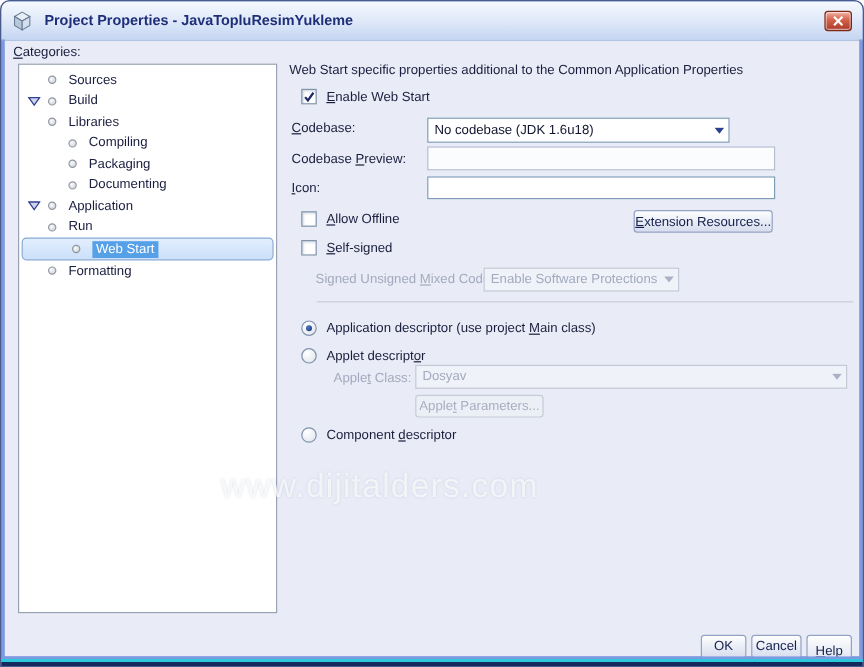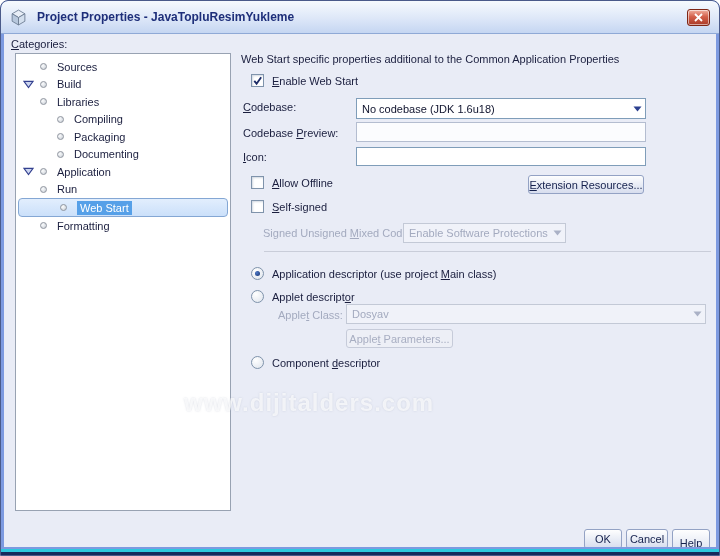--- a/index.html
+++ b/index.html
@@ -51,21 +51,21 @@
   .cb{position:absolute;width:13px;height:13px;box-sizing:border-box;background:#fff;border:1px solid #7f93ab;
     box-shadow:inset 1px 1px 2px rgba(120,140,170,.35);display:flex;align-items:center;justify-content:center;}
   .cb svg{display:none;}
   .cb.checked svg{display:block;}
   .radio{position:absolute;width:13px;height:13px;box-sizing:border-box;border-radius:50%;
     border:1px solid #7f93ab;background:radial-gradient(circle at 35% 30%,#ffffff,#dde3ec);}
   .radio .dot{display:none;position:absolute;left:3px;top:3px;width:5px;height:5px;border-radius:50%;
     background:radial-gradient(circle at 35% 35%,#4d79c8,#16306e);}
   .radio.selected .dot{display:block;}
   .separator{position:absolute;height:1px;background:#c9cdd9;}
-  .watermark{position:absolute;left:183px;top:388px;font-size:24px;font-weight:bold;letter-spacing:1px;
+  .watermark{position:absolute;left:183px;top:388px;font-size:28px;font-weight:normal;letter-spacing:1px;
     color:rgba(255,255,255,.72);text-shadow:0 0 2px rgba(150,158,180,.35);pointer-events:none;}
 </style>
 </head>
 <body>
 
 <div class="window">
   <div class="body-bg"></div>
 
   <div class="titlebar">
     <span class="title-icon">
@@ -154,21 +154,21 @@
       <path d="M2.5 6.5 L5 9.5 L10 2.5" stroke="#1c2b66" stroke-width="2" fill="none"></path>
     </svg>
   </span>
   <div class="mnl" style="left:271px;top:74px;">
     <span></span><span class="mn">E</span><span>nable Web Start</span>
   </div>
 
   <div class="mnl" style="left:242px;top:100px;">
     <span></span><span class="mn">C</span><span>odebase:</span>
   </div>
-  <div class="combo" style="left:355px;top:97px;width:290px;height:21px;">
+  <div class="combo" style="left:355px;top:97px;width:252px;height:21px;">
     <span class="cval">No codebase (JDK 1.6u18)</span>
     <span class="carrow">
       <svg width="9" height="6" viewBox="0 0 9 6">
           <polygon points="0.5,0.5 8.5,0.5 4.5,5.5" fill="#2b3f8f"></polygon>
         </svg>
     </span>
   </div>
 
   <div class="mnl" style="left:242px;top:126px;">
     <span>Codebase </span><span class="mn">P</span><span>review:</span>

